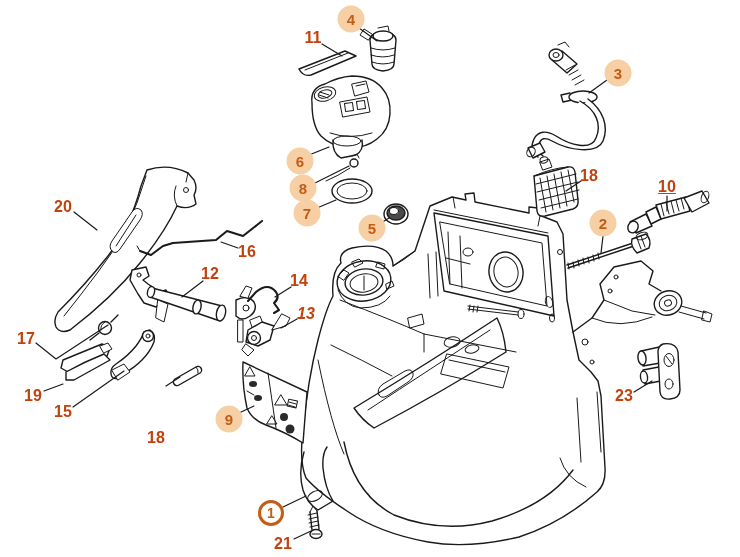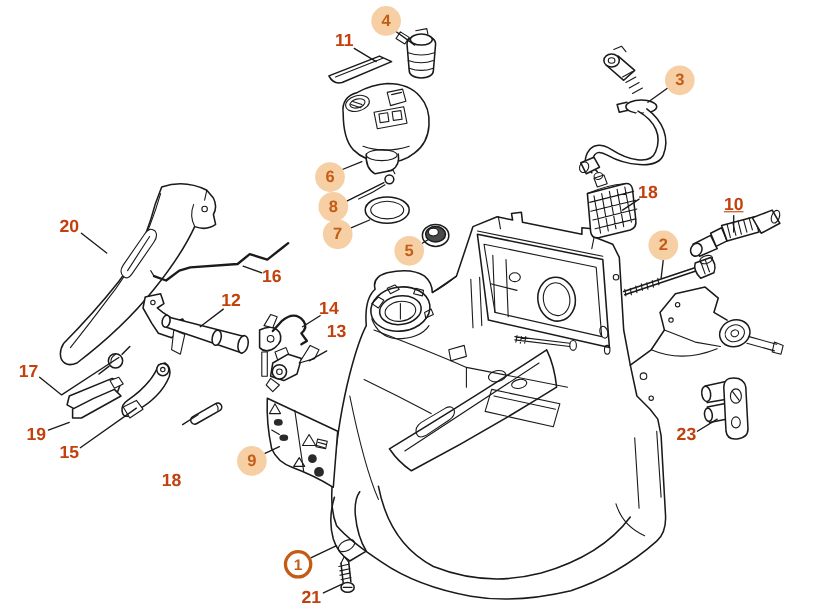--- a/index.html
+++ b/index.html
@@ -318,21 +318,21 @@
       <div class="callout circle" style="left: 618px; top: 73px;">3</div>
       <div class="callout circle" style="left: 351px; top: 19px;">4</div>
       <div class="callout circle" style="left: 372px; top: 228px;">5</div>
       <div class="callout circle" style="left: 300px; top: 161px;">6</div>
       <div class="callout circle" style="left: 307px; top: 213px;">7</div>
       <div class="callout circle" style="left: 303px; top: 188px;">8</div>
       <div class="callout circle" style="left: 229px; top: 419px;">9</div>
       <div class="callout plain" style="left: 667px; top: 187px; text-decoration: underline;">10</div>
       <div class="callout plain" style="left: 313px; top: 38px;">11</div>
       <div class="callout plain" style="left: 210px; top: 274px;">12</div>
-      <div class="callout plain" style="left: 306px; top: 302px;">13</div>
+      <div class="callout plain" style="left: 306px; top: 314px; font-style: italic;">13</div>
       <div class="callout plain" style="left: 299px; top: 281px;">14</div>
       <div class="callout plain" style="left: 63px; top: 412px;">15</div>
       <div class="callout plain" style="left: 247px; top: 252px;">16</div>
       <div class="callout plain" style="left: 26px; top: 339px; text-align: center;">17</div>
       <div class="callout plain" style="left: 156px; top: 390px; margin-top: 48px;">18</div>
       <div class="callout plain" style="left: 33px; top: 396px;">19</div>
       <div class="callout plain" style="left: 63px; top: 207px;">20</div>
       <div class="callout plain" style="left: 283px; top: 544px;">21</div>
       <div class="callout plain" style="left: 589px; top: 176px;">18</div>
       <div class="callout plain" style="left: 624px; top: 396px;">23</div>

